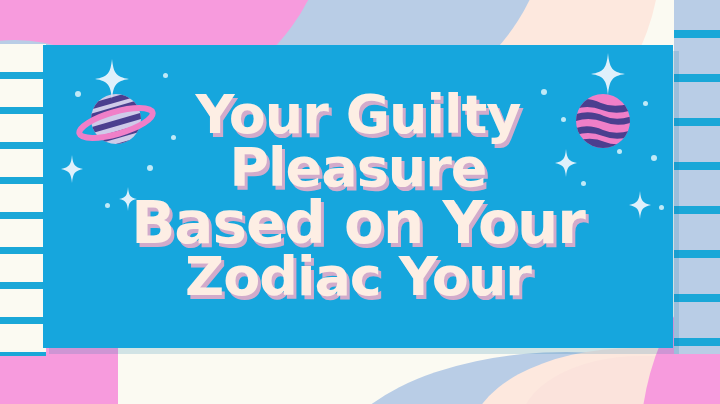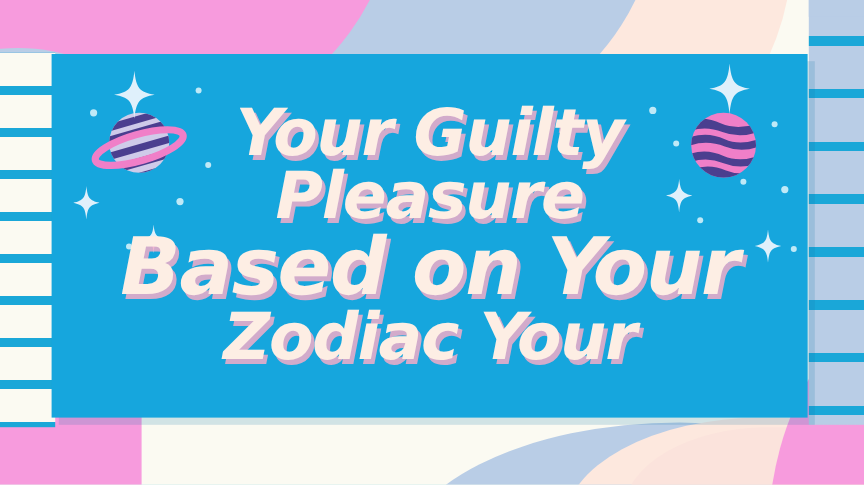--- a/index.html
+++ b/index.html
@@ -1,21 +1,21 @@
 <!DOCTYPE html>
 <html><head>
 <meta charset="utf-8">
 <style>
   html,body{margin:0;padding:0;}
   body{
     width:720px;height:404px;overflow:hidden;
     font-family:"Liberation Sans",sans-serif;
     background:#fbfaf2;
   }
-  #stage{position:relative;width:720px;height:404px;overflow:hidden;background:#fbfaf2;font-style:italic;}
+  #stage{position:relative;width:720px;height:404px;overflow:hidden;background:#fbfaf2;}
 
   
   .bg{position:absolute;inset:0;overflow:hidden;}
 
   .blob-peach-top{
     position:absolute;left:330px;top:-70px;width:330px;height:220px;
     background:#fde8de;border-radius:0 0 60% 55%/0 0 100% 100%;
   }
   .blob-bluegray-top{
     position:absolute;left:150px;top:-120px;width:400px;height:230px;
@@ -94,21 +94,21 @@
     font-size:54px;
     line-height:0.98;
     letter-spacing:-1px;
     color:#fdeee4;
     text-shadow:3px 4px 0 rgba(243,171,200,.85);
     white-space:nowrap;
     margin:0;
   }
   .headline .line.l1{font-size:54px;}
   .headline .line.l2{font-size:54px;}
-  .headline .line.l3{font-size:66px;}
+  .headline .line.l3{font-size:58px;}
   .headline .line.l4{font-size:54px;}
 </style>
 </head>
 <body>
 
 <div id="stage">
 
   <div class="bg">
     <div class="blob-peach-top"></div>
     <div class="blob-bluegray-top"></div>

